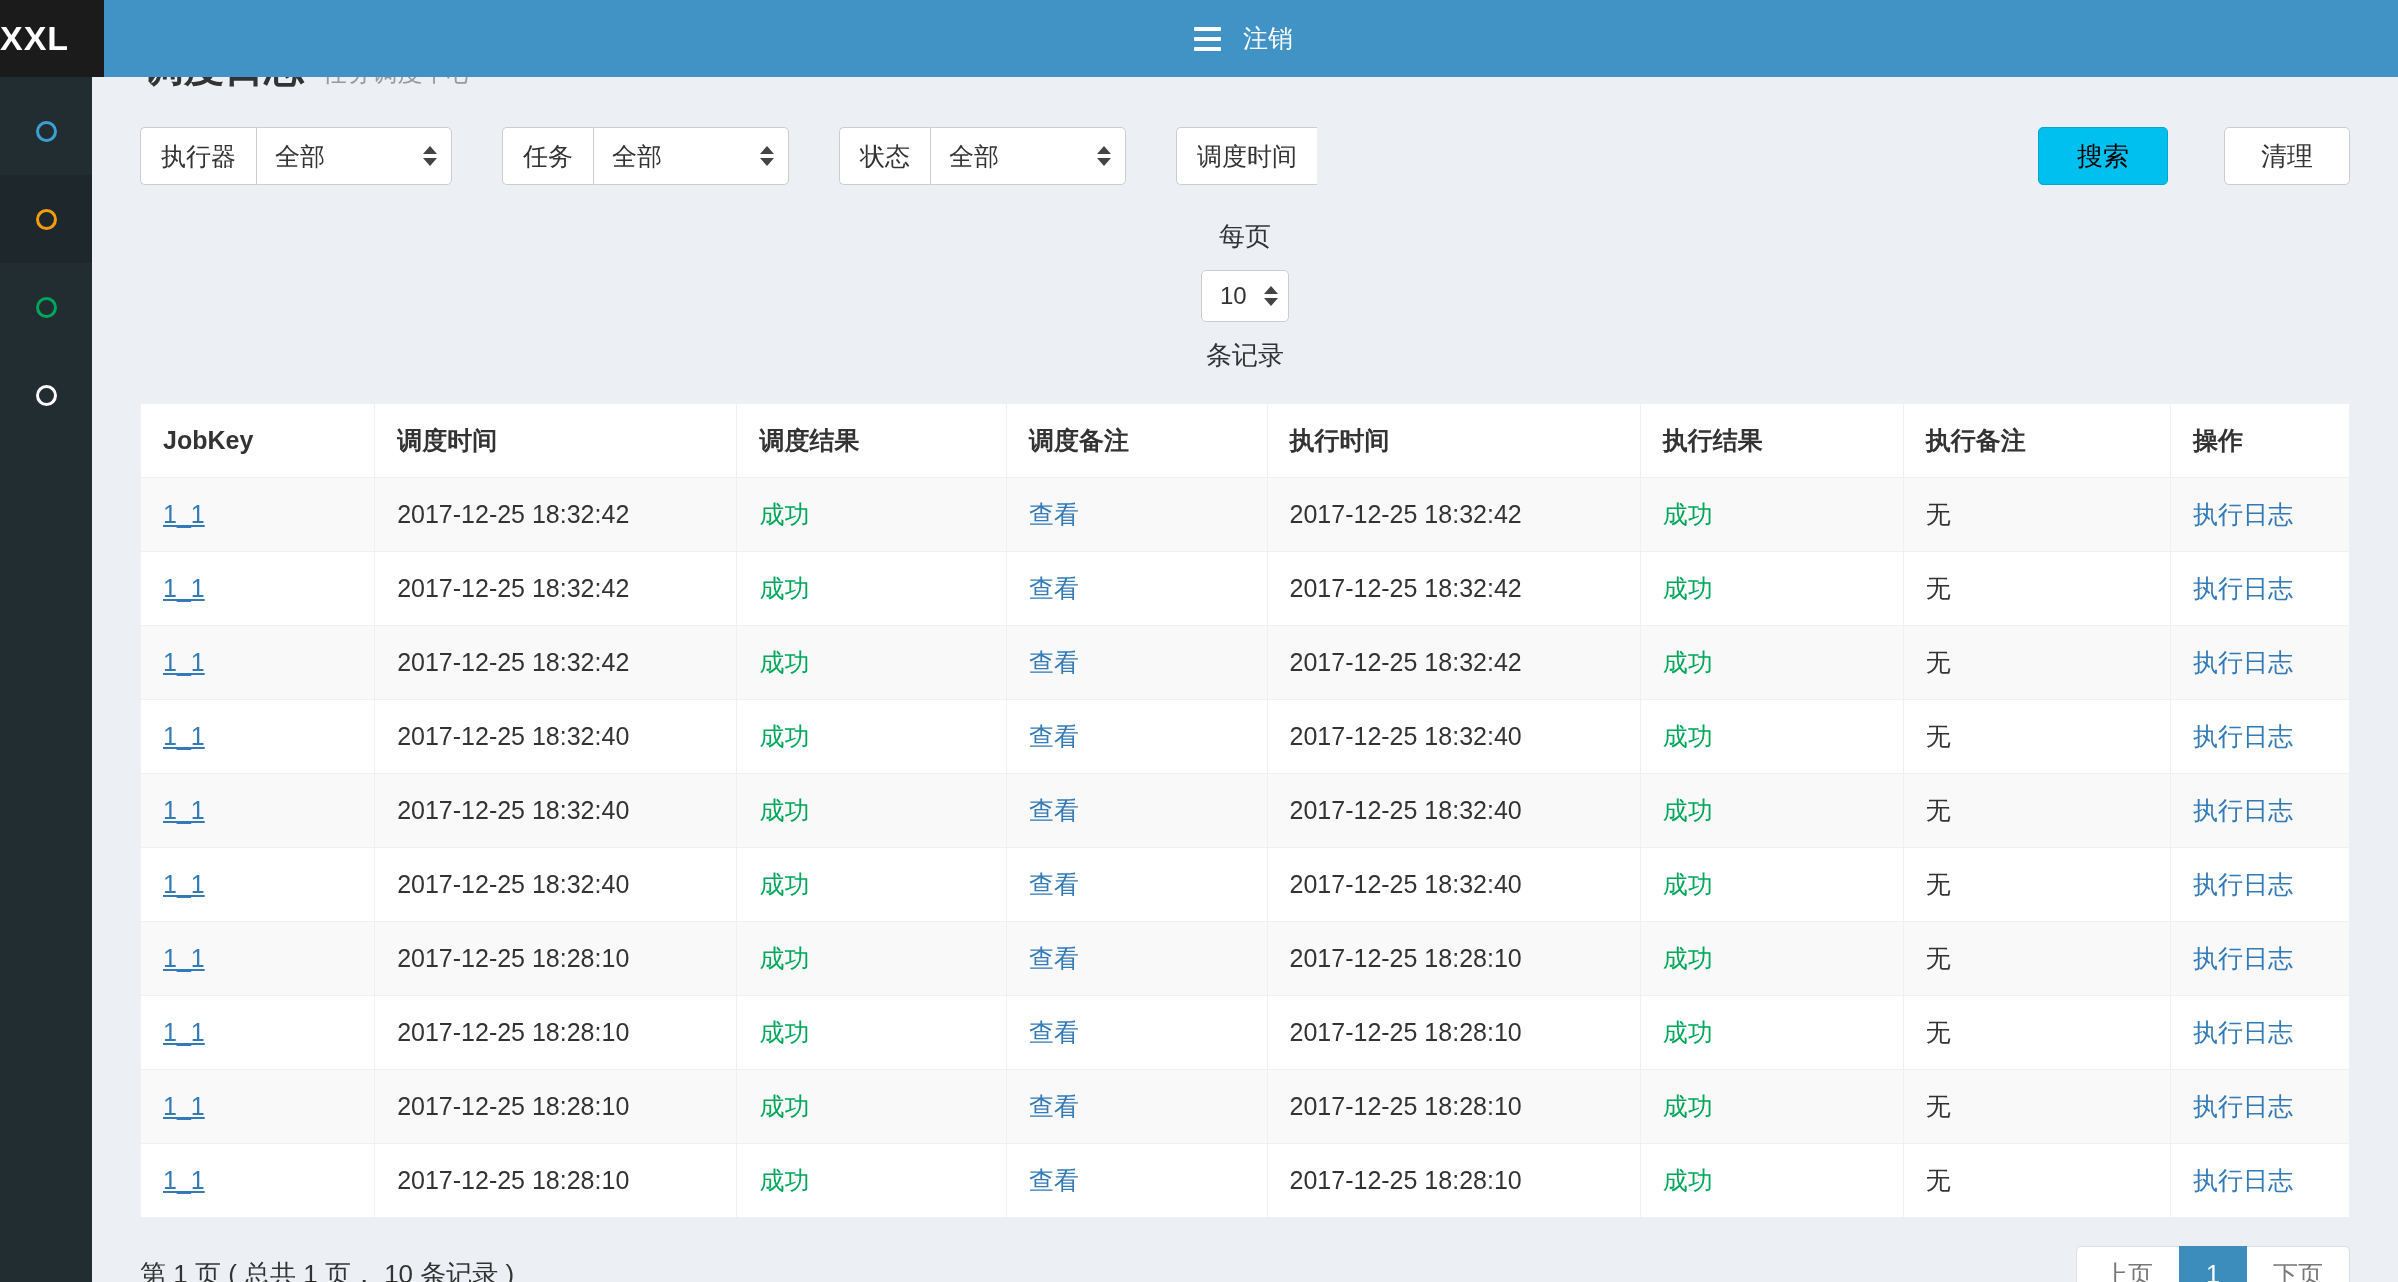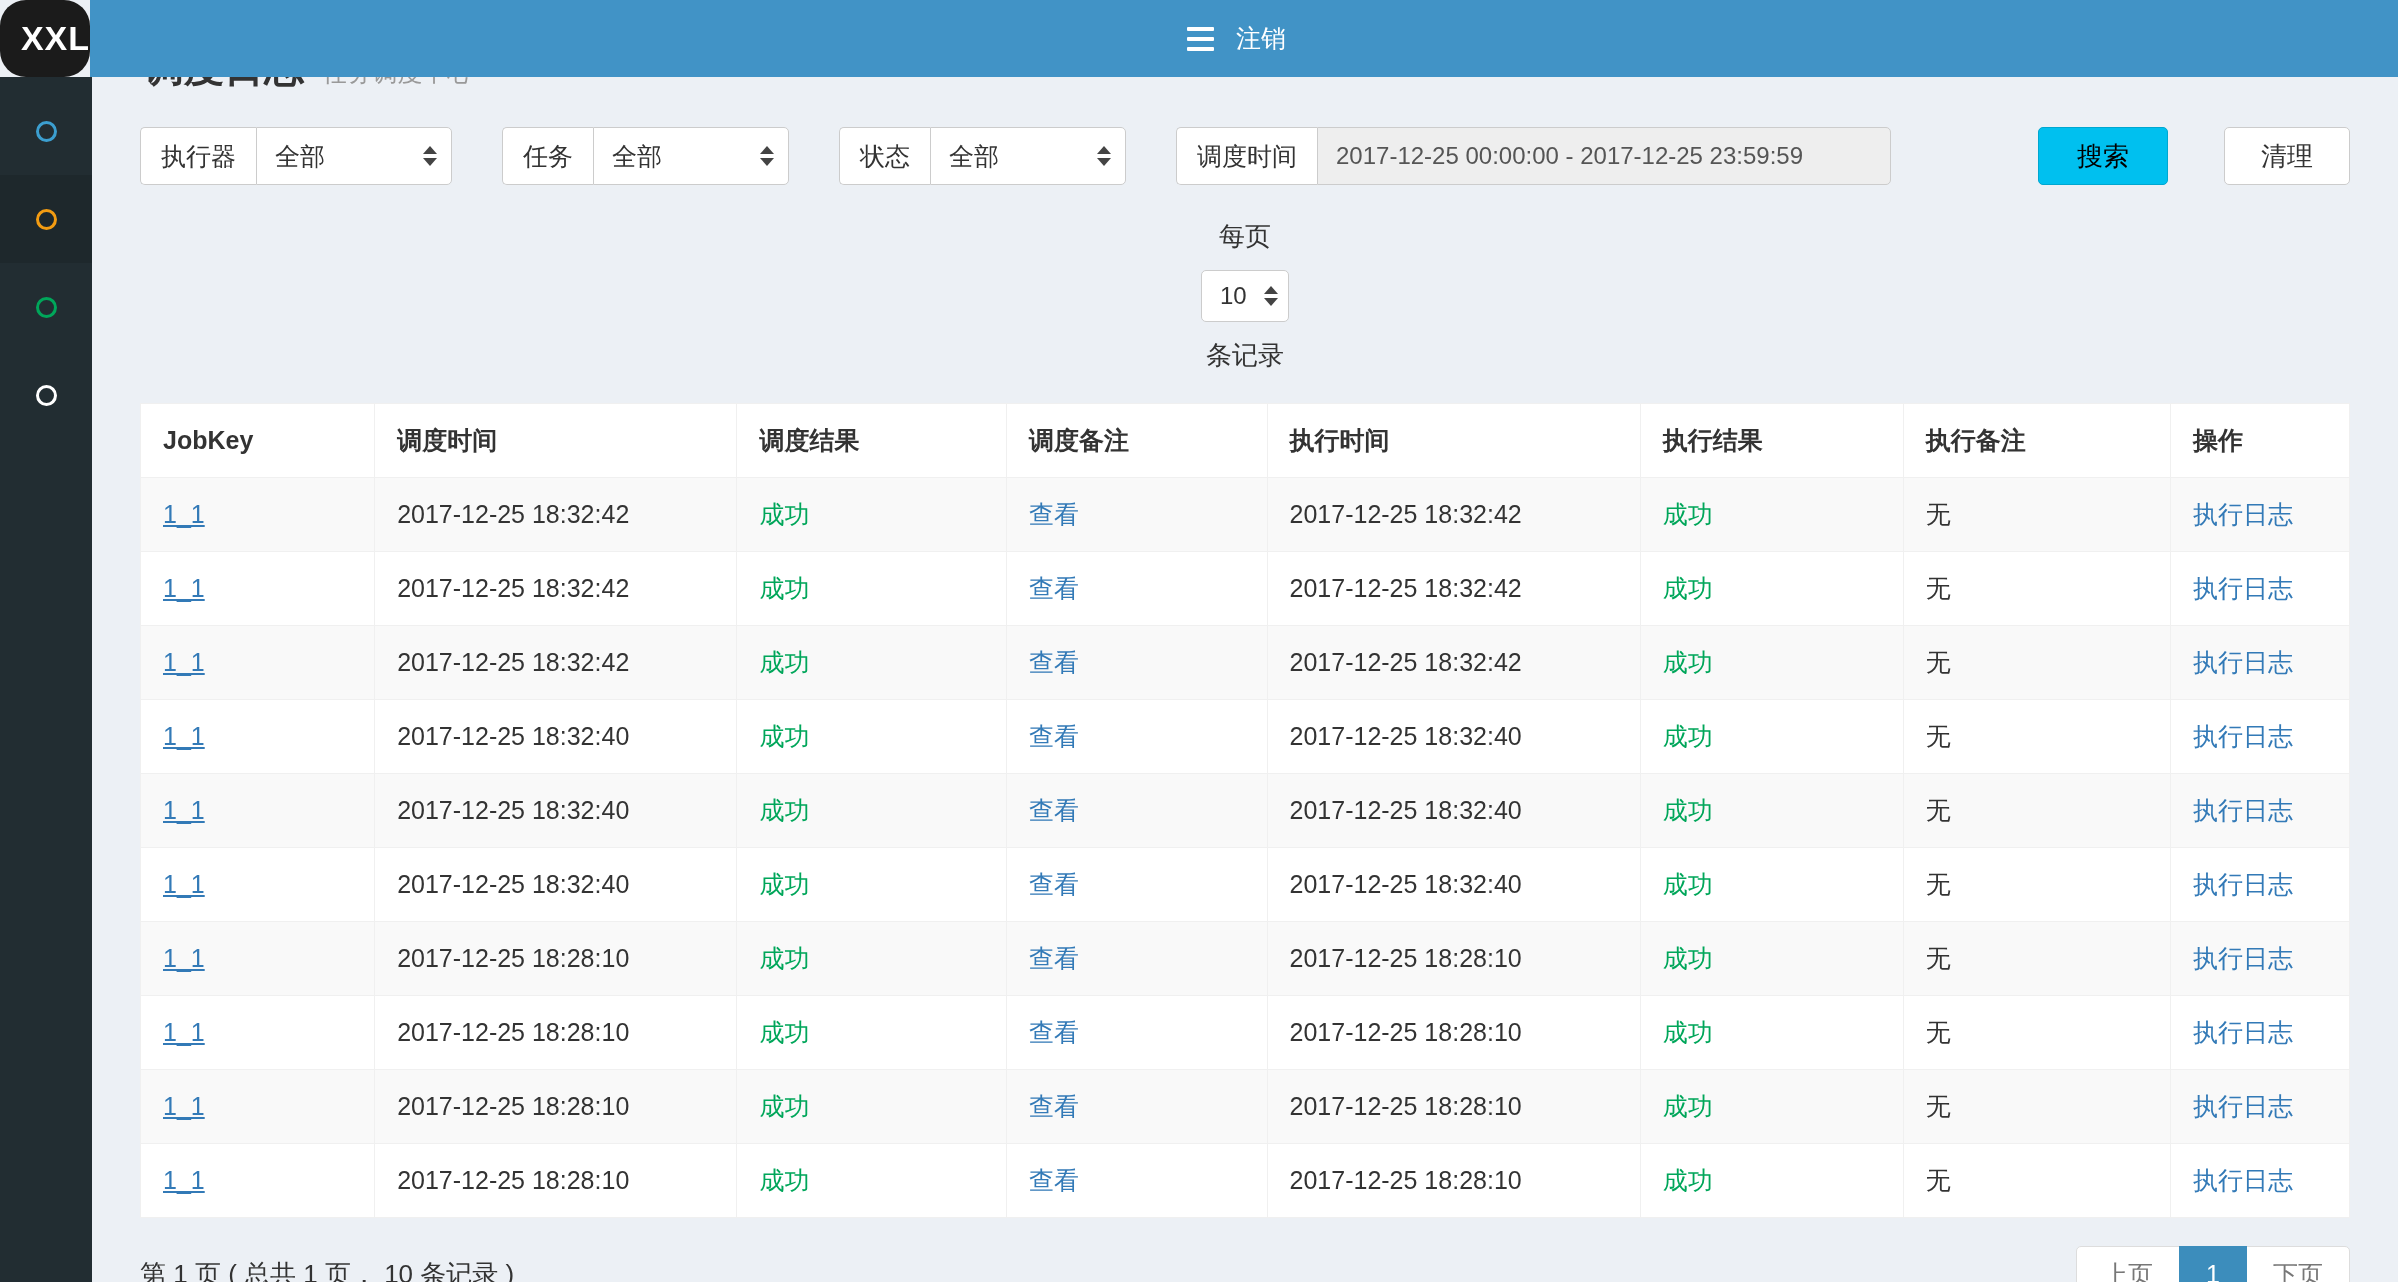--- a/index.html
+++ b/index.html
@@ -4,22 +4,22 @@
 <style>
   * { margin:0; padding:0; box-sizing:border-box; }
   html,body { width:2398px; height:1282px; }
   body {
     font-family:"Liberation Sans","DejaVu Sans",sans-serif;
     background:#ecf0f5; overflow:hidden; color:#333;
   }
   
   .navbar { position:fixed; top:0; left:0; right:0; height:77px; display:flex; z-index:20; }
   .logo {
-    width:90px; background:#1b1b1b; color:#fff; display:flex; align-items:center; justify-content:flex-end;
-    font-size:34px; font-weight:bold; letter-spacing:1px; cursor:pointer;border-radius:26px;
+    width:104px; background:#1b1b1b; color:#fff; display:flex; align-items:center; justify-content:flex-start;
+    font-size:34px; font-weight:bold; letter-spacing:1px; cursor:pointer;
   }
   .navbar-main {
     flex:1; background:var(--navbar,#4193c6); display:flex; align-items:center;
     justify-content:center; padding-right:38px;
   }
   .hamburger { width:72px; height:77px; display:flex; flex-direction:column; align-items:center; justify-content:center; cursor:pointer; }
   .hamburger .bar { width:27px; height:4px; background:#fff; border-radius:1px; margin:3px 0; }
   .logout { color:#fff; font-size:25px; cursor:pointer; }
   
   .sidebar { position:fixed; top:77px; left:0; bottom:0; width:92px; background:var(--sidebar,#222d32); padding-top:10px; z-index:10; }
@@ -153,21 +153,20 @@
         <span>全部</span>
         <span class="sel-arrows">
             <i class="up"></i>
             <i class="down"></i>
           </span>
       </div>
     </div>
 
     <div class="input-group" style="margin-right:0;">
       <span class="addon">调度时间</span>
-      <div class="time-input">2017-12-25 00:00:00 - 2017-12-25 23:59:59</div>
     </div>
 
     <button class="btn btn-search">搜索</button>
     <button class="btn btn-clear">清理</button>
   </div>
 
   <div class="pagesize-row">
     <span>每页</span>
     <div class="fake-select small">
       <span>10</span>

